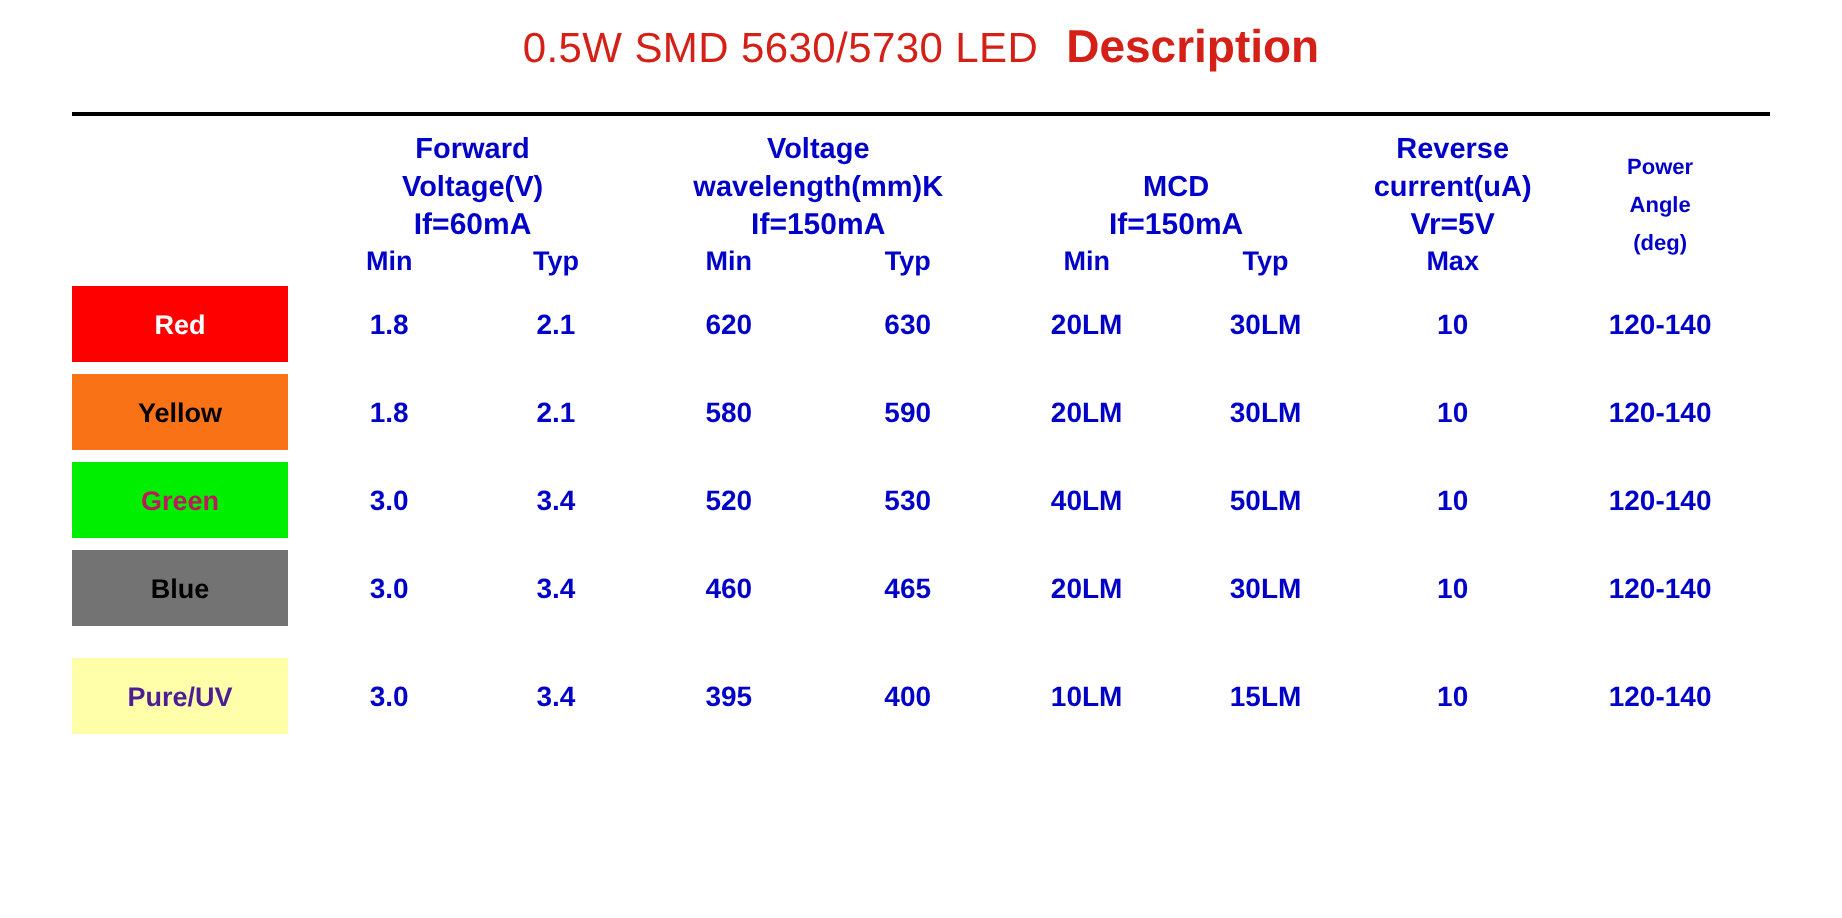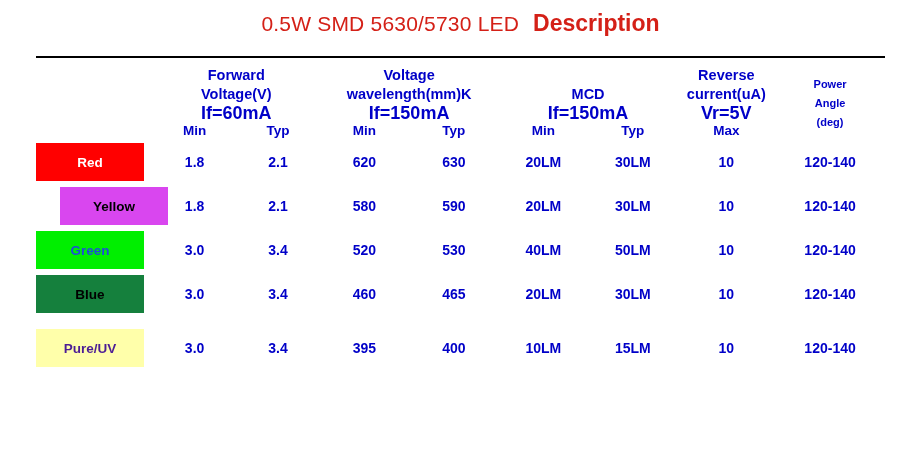--- a/index.html
+++ b/index.html
@@ -73,21 +73,21 @@
   .col-angle  { width: 108px; }
 
   .hdr-group {
     font-size: 14.5px;
     color: #0000c8;
     font-weight: bold;
     line-height: 19px;
     padding-top: 6px;
   }
   .hdr-cond {
-    font-size: 18px;
+    font-size: 15px;
     color: #0000c8;
     font-weight: bold;
     line-height: 18px;
     padding-top: 6px;
   }
   .hdr-sub {
     font-size: 13.5px;
     color: #0000c8;
     font-weight: bold;
     line-height: 18px;
@@ -204,47 +204,47 @@
           <td>2.1</td>
           <td>620</td>
           <td>630</td>
           <td>20LM</td>
           <td>30LM</td>
           <td>10</td>
           <td class="angle-cell">120-140</td>
         </tr>
         <tr class="data-row">
           <td class="color-cell">
-            <div class="swatch" style="background: #d946ef; color: rgb(0, 0, 0); margin-left: 24px;">Yellow</div>
+            <div class="swatch" style="background: #f97316; color: rgb(0, 0, 0);">Yellow</div>
           </td>
           <td>1.8</td>
           <td>2.1</td>
           <td>580</td>
           <td>590</td>
           <td>20LM</td>
           <td>30LM</td>
           <td>10</td>
           <td class="angle-cell">120-140</td>
         </tr>
         <tr class="data-row">
           <td class="color-cell">
-            <div class="swatch" style="background: rgb(0, 239, 0); color: #1d4ed8;">Green</div>
+            <div class="swatch" style="background: rgb(0, 239, 0); color: #be185d;">Green</div>
           </td>
           <td>3.0</td>
           <td>3.4</td>
           <td>520</td>
           <td>530</td>
           <td>40LM</td>
           <td>50LM</td>
           <td>10</td>
           <td class="angle-cell">120-140</td>
         </tr>
         <tr class="data-row">
           <td class="color-cell">
-            <div class="swatch" style="background: #15803d; color: rgb(0, 0, 0);">Blue</div>
+            <div class="swatch" style="background: #737373; color: rgb(0, 0, 0);">Blue</div>
           </td>
           <td>3.0</td>
           <td>3.4</td>
           <td>460</td>
           <td>465</td>
           <td>20LM</td>
           <td>30LM</td>
           <td>10</td>
           <td class="angle-cell">120-140</td>
         </tr>

